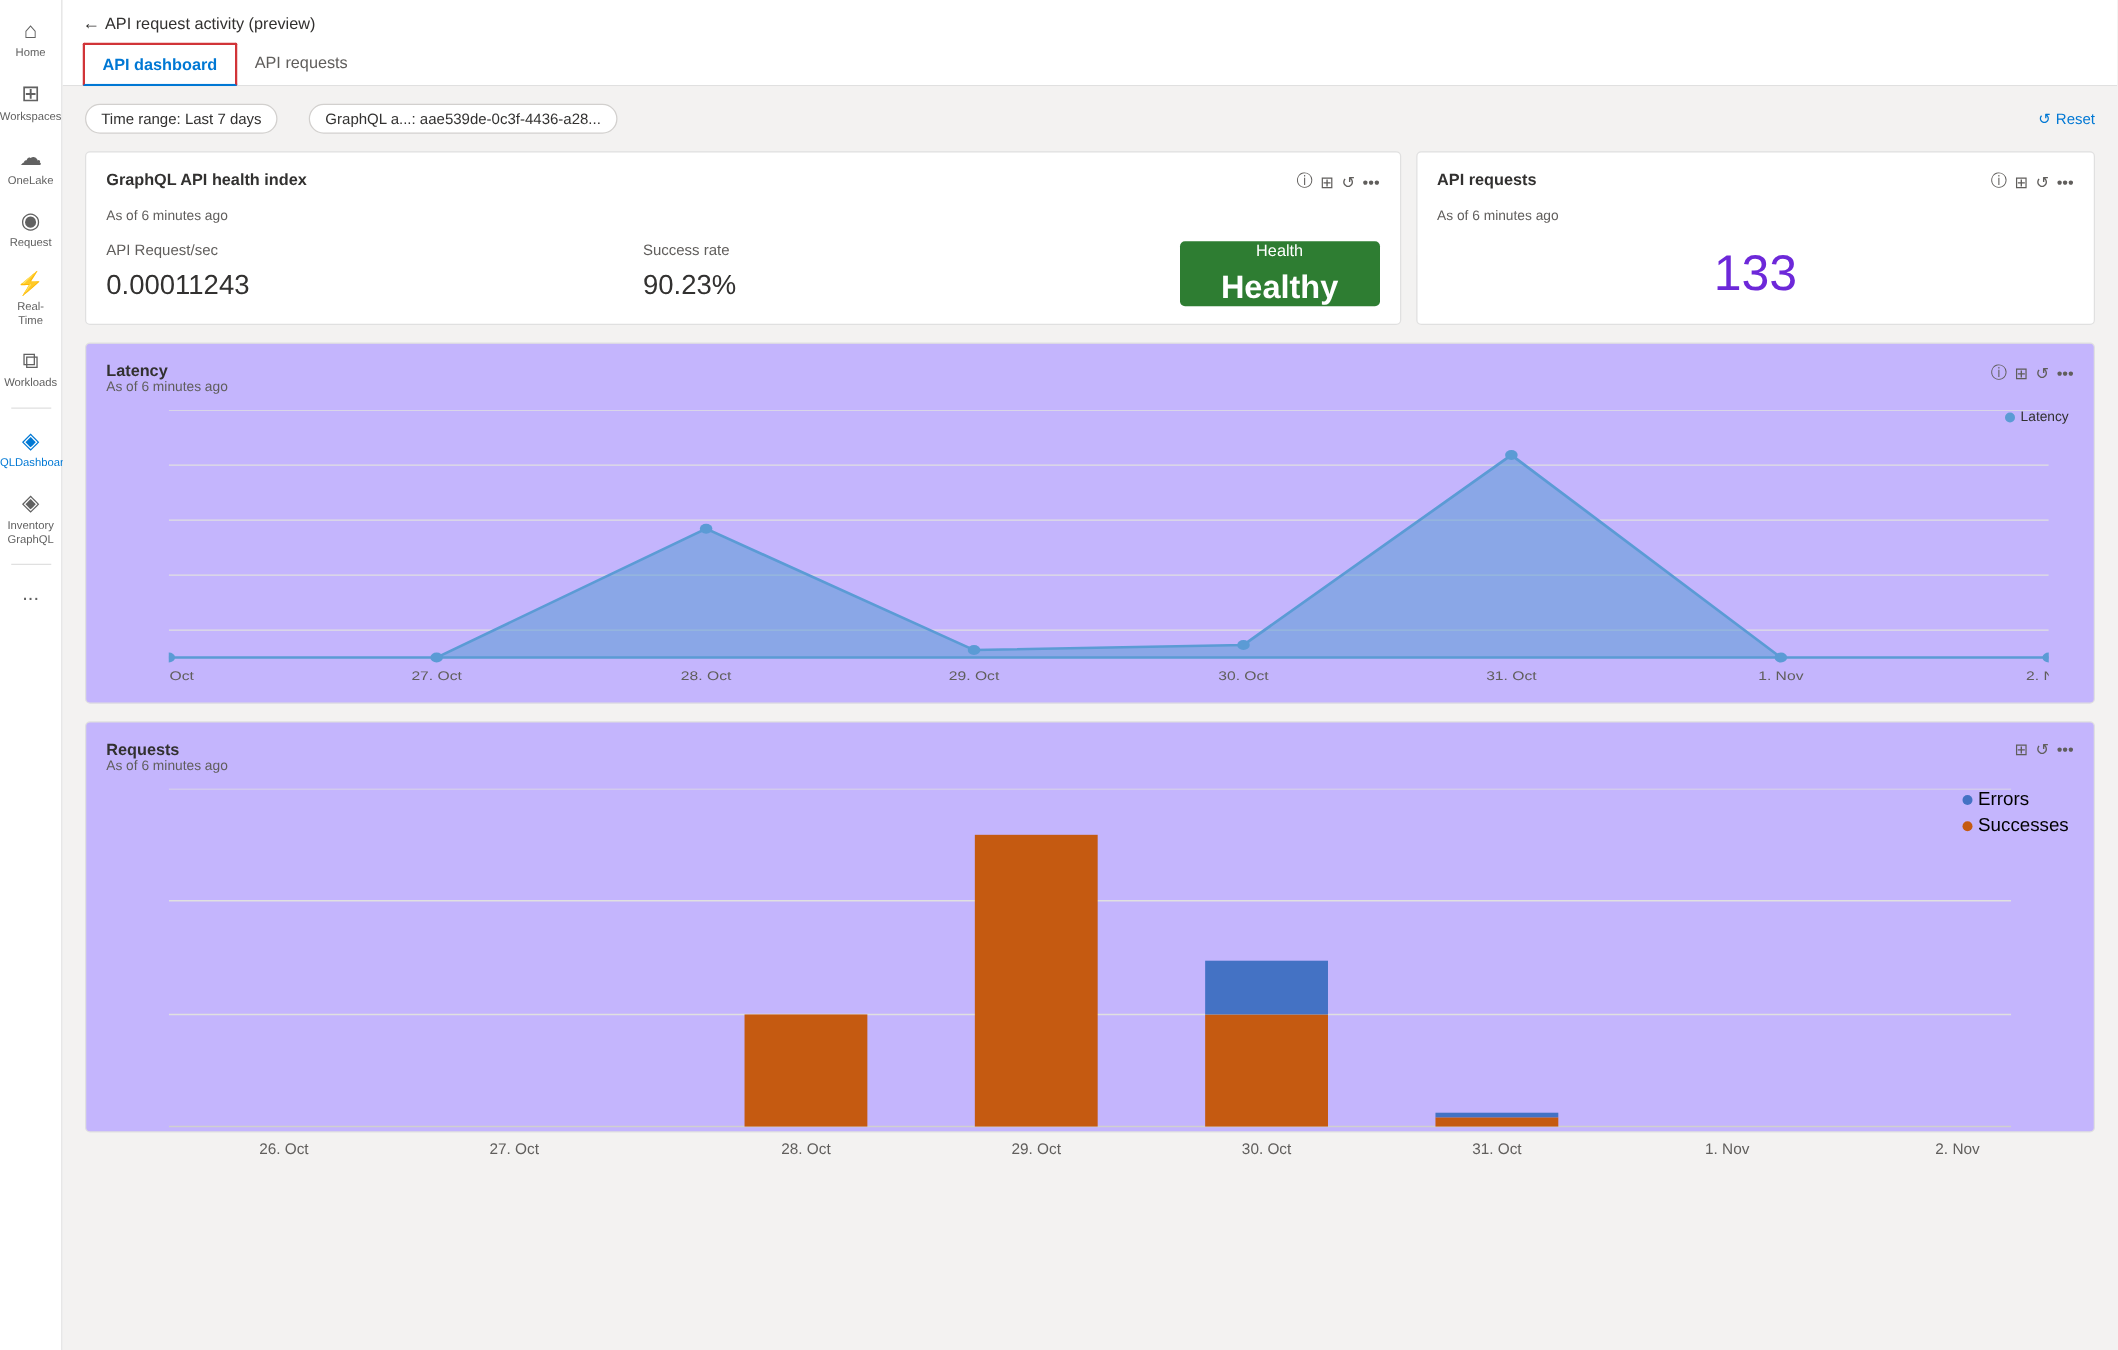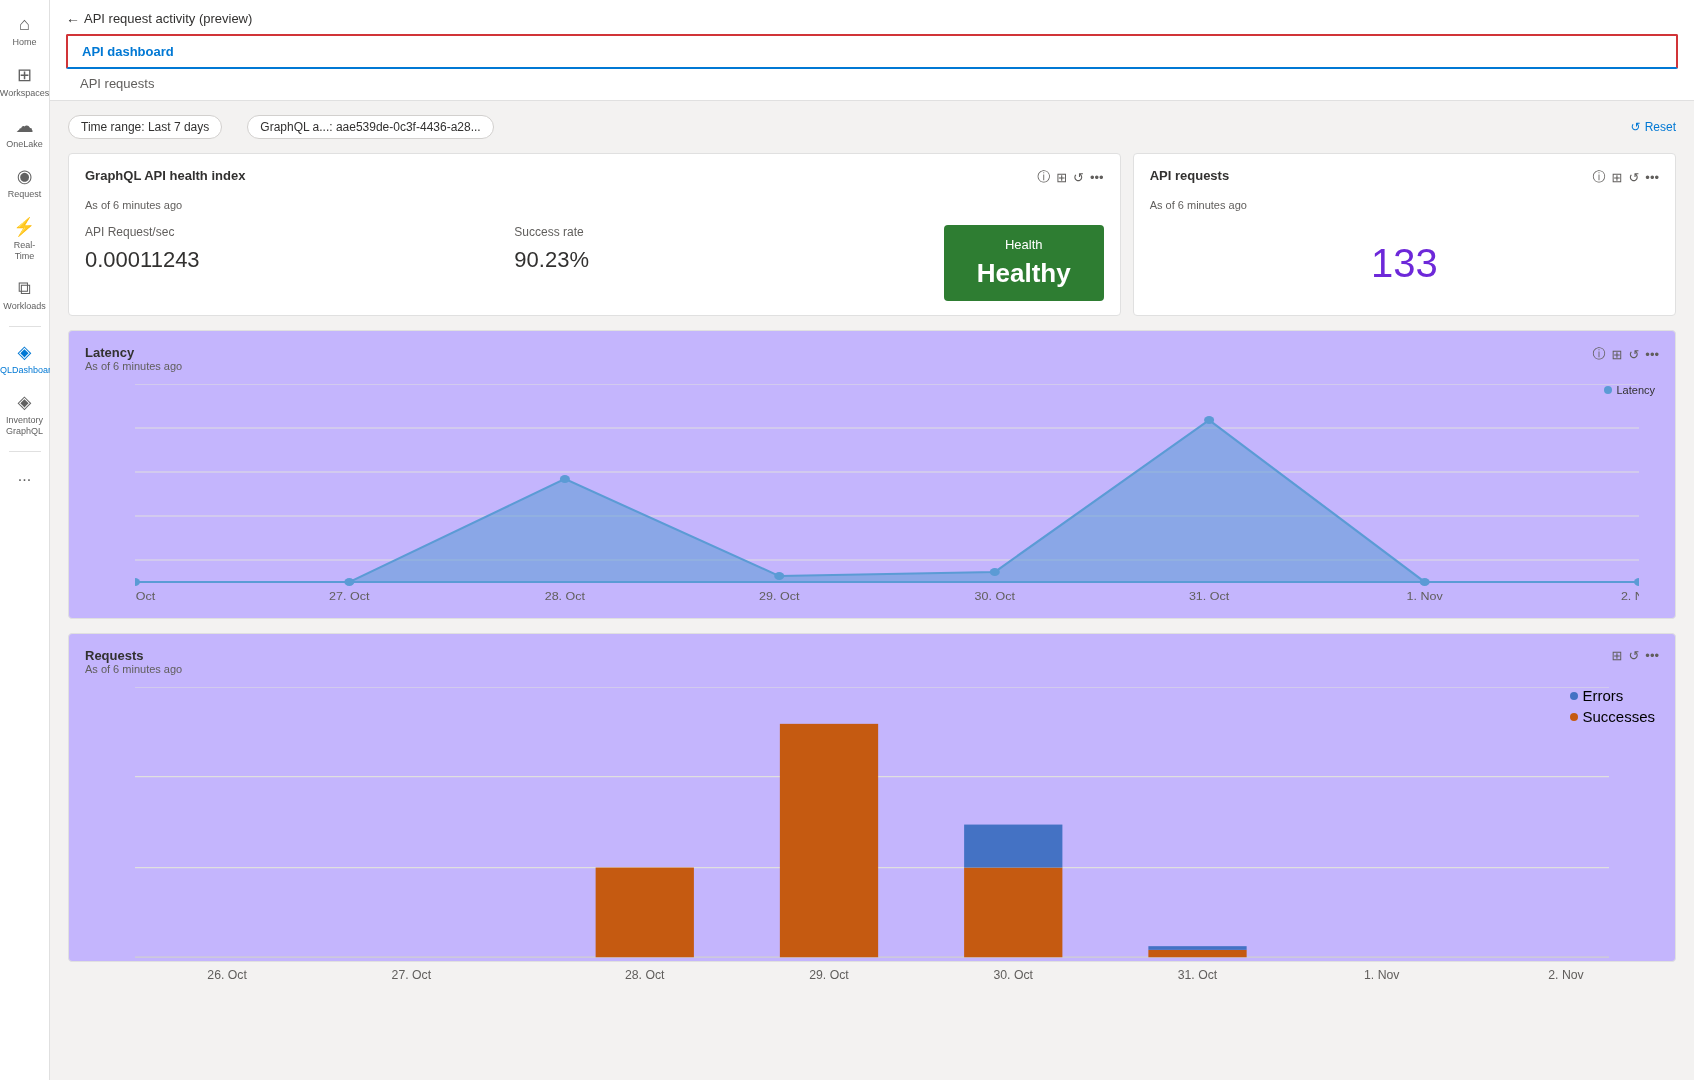--- a/index.html
+++ b/index.html
@@ -58,21 +58,21 @@
       gap: 4px;
       cursor: pointer;
       color: #323130;
       font-size: 13px;
       background: none;
       border: none;
       padding: 0;
     }
     .back-btn .arrow { font-size: 14px; }
 
-    .tabs { display: flex; gap: 0; flex-direction: column; }
+    .tabs { display: flex; gap: 0; }
     .tab {
       padding: 8px 14px;
       cursor: pointer;
       color: #605e5c;
       font-size: 13px;
       border-bottom: 2px solid transparent;
       margin-bottom: -1px;
     }
     .tab.active {
       color: #0078d4;
@@ -161,21 +161,20 @@
     .metric-label { font-size: 12px; color: #605e5c; margin-bottom: 8px; }
     .metric-value { font-size: 22px; font-weight: 300; color: #323130; }
     .health-block {
       width: 160px;
       background: #2e7d32;
       border-radius: 4px;
       display: flex;
       flex-direction: column;
       align-items: center;
       justify-content: center;
-      padding: 12px;
       color: #fff;
       flex-shrink: 0;
     }
     .health-label { font-size: 13px; margin-bottom: 6px; font-weight: 500; }
     .health-value { font-size: 26px; font-weight: 600; }
 
     
     .api-requests-card {
       flex: 1;
       display: flex;

